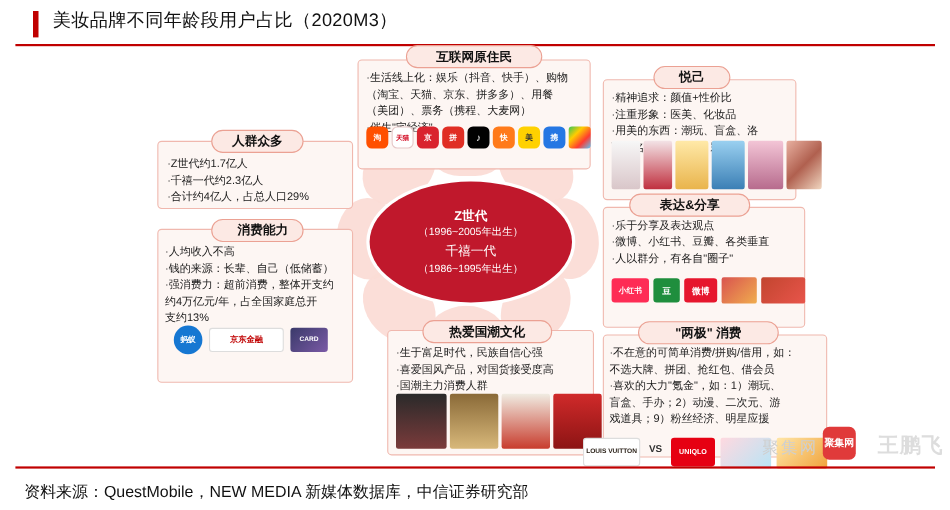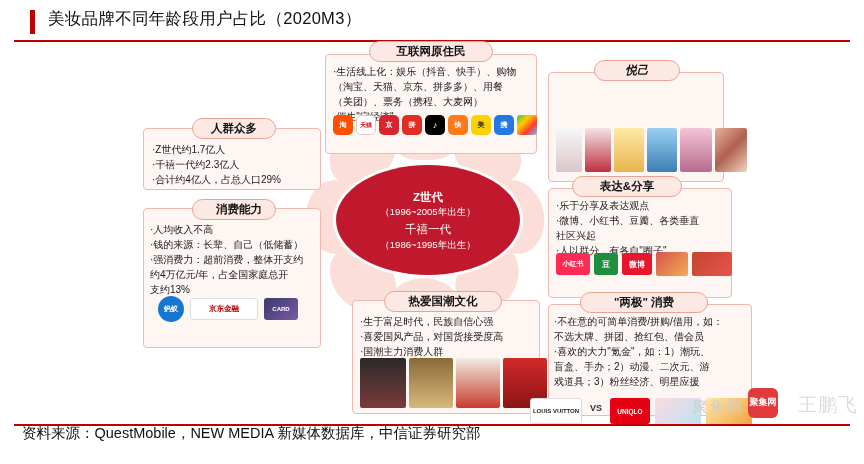--- a/index.html
+++ b/index.html
@@ -25,21 +25,21 @@
   }
   .hr-top{
     position:absolute;left:14px;top:40px;width:836px;height:2px;background:#c00000;
   }
 
   
   .hr-bottom{
     position:absolute;left:14px;top:424px;width:836px;height:2px;background:#c00000;
   }
   .source{
-    position:absolute;left:22px;top:424px;
+    position:absolute;left:22px;top:438px;
     font-size:14.5px;color:#111;white-space:nowrap;
   }
 
   
   .petals{position:absolute;left:300px;top:110px;width:250px;height:220px;}
   .petal{
     position:absolute;
     background:#fbdcd6;
     border-radius:50% 50% 50% 50%;
     opacity:.95;
@@ -99,21 +99,21 @@
   .lg.sq{border-radius:3px;}
   .lg.circle{border-radius:50%;}
 
   .thumb{
     position:absolute;border-radius:2px;overflow:hidden;
   }
 
   
   .wm{
     position:absolute;right:6px;top:392px;
-    font-size:19px;font-weight:normal;color:#d8d8d8;opacity:.85;
+    font-size:19px;font-weight:bold;color:#d8d8d8;opacity:.85;
     letter-spacing:1px;
   }
   .wm2{
     position:absolute;right:120px;top:398px;
     font-size:15px;color:#cfcfcf;letter-spacing:2px;
   }
   .wm-badge{
     position:absolute;right:86px;top:388px;width:30px;height:30px;border-radius:6px;
     background:#e03a3a;color:#fff;font-size:9px;font-weight:bold;
     display:flex;align-items:center;justify-content:center;line-height:1.05;text-align:center;
@@ -185,36 +185,41 @@
     <div class="lg" style="background:#d9232e;font-size:7px;">京</div>
     <div class="lg" style="background:#e02e24;font-size:7px;">拼</div>
     <div class="lg" style="background:#010101;font-size:9px;">♪</div>
     <div class="lg" style="background:#ff7a1a;font-size:7px;">快</div>
     <div class="lg" style="background:#ffd100;color:#333;font-size:7px;">美</div>
     <div class="lg" style="background:#2577e3;font-size:7px;">携</div>
     <div class="lg sq" style="background:linear-gradient(135deg,#34c759,#ffcc00,#ff3b30,#5ac8fa);font-size:6px;"></div>
   </div>
 
   <div class="card" style="left:548px;top:72px;width:176px;height:110px;"></div>
-  <div class="card-head" style="left:594px;top:60px;width:86px;font-style:italic;">悦己</div>
+  <div class="card-head" style="left:594px;top:60px;width:70px;">悦己</div>
+  <div class="bullets" style="left:556px;top:82px;width:164px;">
+    <div>·精神追求：颜值+性价比</div>
+    <div>·注重形象：医美、化妆品</div>
+    <div>·用美的东西：潮玩、盲盒、洛</div>
+    <div>  丽塔名键盘、"高颜" 彩妆</div>
+  </div>
   <div class="logos" style="left:556px;top:128px;gap:3px;">
     <div class="thumb" style="position:relative;width:26px;height:44px;background:linear-gradient(180deg,#f7f7f7,#d9c6c9);"></div>
     <div class="thumb" style="position:relative;width:26px;height:44px;background:linear-gradient(180deg,#f3e3e6,#c0303f);"></div>
     <div class="thumb" style="position:relative;width:30px;height:44px;background:linear-gradient(180deg,#ffe9a8,#e9b44c);"></div>
     <div class="thumb" style="position:relative;width:30px;height:44px;background:linear-gradient(180deg,#9ad0f0,#3b7fb5);"></div>
     <div class="thumb" style="position:relative;width:32px;height:44px;background:linear-gradient(180deg,#f3c5d6,#b76b8d);"></div>
     <div class="thumb" style="position:relative;width:32px;height:44px;background:linear-gradient(135deg,#e8b0a0,#b0604f,#f0d6c0);"></div>
   </div>
 
   <div class="card" style="left:548px;top:188px;width:184px;height:110px;"></div>
   <div class="card-head" style="left:572px;top:176px;width:110px;">表达&amp;分享</div>
   <div class="bullets" style="left:556px;top:198px;width:172px;">
     <div>·乐于分享及表达观点</div>
     <div>·微博、小红书、豆瓣、各类垂直</div>
-    <div>  社区兴起</div>
     <div>·人以群分，有各自"圈子"</div>
   </div>
   <div class="logos" style="left:556px;top:252px;gap:4px;">
     <div class="lg sq" style="width:34px;height:22px;background:#fe2c55;font-size:7px;">小红书</div>
     <div class="lg sq" style="width:24px;height:22px;background:#1f8e3d;font-size:8px;">豆</div>
     <div class="lg sq" style="width:30px;height:22px;background:#e6162d;font-size:8px;">微博</div>
     <div class="thumb" style="position:relative;width:32px;height:24px;background:linear-gradient(135deg,#d9534f,#f0ad4e);"></div>
     <div class="thumb" style="position:relative;width:40px;height:24px;background:linear-gradient(135deg,#c2452f,#e8554b);"></div>
   </div>
 
@@ -232,21 +237,21 @@
     <div class="thumb" style="position:relative;width:44px;height:50px;background:linear-gradient(180deg,#d02a2a,#8c1414);"></div>
   </div>
 
   <div class="card" style="left:548px;top:304px;width:204px;height:112px;"></div>
   <div class="card-head" style="left:580px;top:292px;width:128px;">"两极" 消费</div>
   <div class="bullets" style="left:554px;top:314px;width:198px;">
     <div>·不在意的可简单消费/拼购/借用，如：</div>
     <div>  不选大牌、拼团、抢红包、借会员</div>
     <div>·喜欢的大力"氪金"，如：1）潮玩、</div>
     <div>  盲盒、手办；2）动漫、二次元、游</div>
-    <div>  戏道具；3）粉丝经济、明星应援</div>
+    <div>  戏道具；9）粉丝经济、明星应援</div>
   </div>
   <div class="logos" style="left:530px;top:398px;gap:5px;align-items:flex-start;">
     <div class="lg sq" style="width:52px;height:26px;background:#ffffff;color:#2a2118;border:1px solid #ddd;font-size:6px;">LOUIS VUITTON</div>
     <div class="lg" style="width:18px;height:20px;background:transparent;color:#333;font-size:9px;">VS</div>
     <div class="lg sq" style="width:40px;height:26px;background:#e60012;font-size:6.5px;">UNIQLO</div>
     <div class="thumb" style="position:relative;width:46px;height:28px;background:linear-gradient(135deg,#ffd9e0,#b8e4f5);"></div>
     <div class="thumb" style="position:relative;width:46px;height:28px;background:linear-gradient(135deg,#ffe6a8,#f0a33c);"></div>
   </div>
 
   <div class="wm-badge">聚集网</div>

